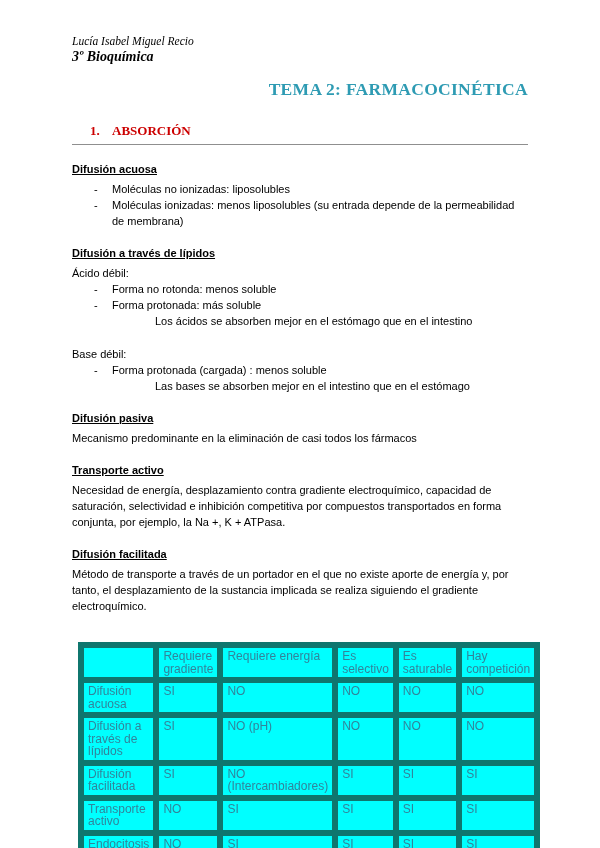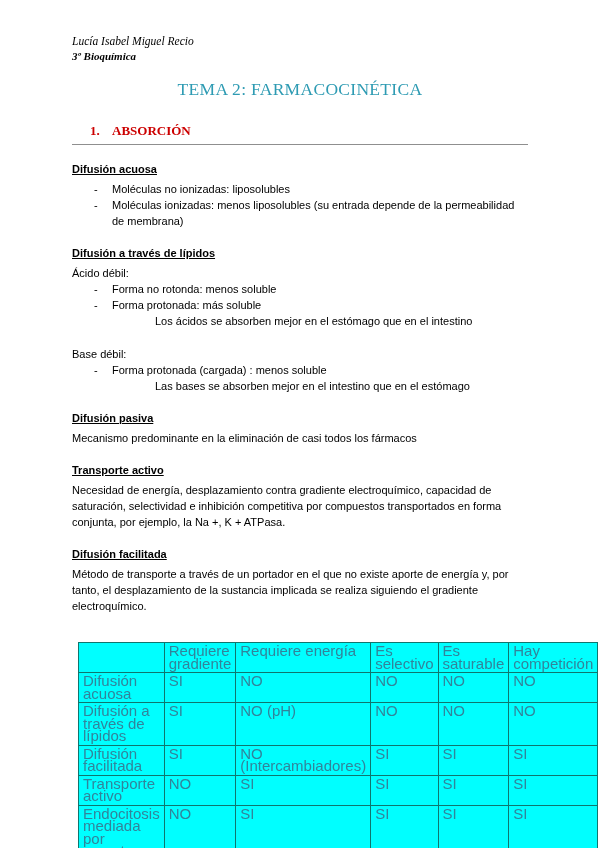--- a/index.html
+++ b/index.html
@@ -12,26 +12,26 @@
     font-size:11px; color:#000; line-height:16px;
     overflow:hidden;
   }
   .author-block { margin-bottom:6px; }
   .author-name {
     font-family:"Liberation Serif", serif;
     font-style:italic; font-size:11.5px; line-height:15px;
   }
   .course-name {
     font-family:"Liberation Serif", serif;
-    font-style:italic; font-weight:bold; font-size:11px; line-height:15px;
+    font-style:italic; font-weight:bold; font-size:14px; line-height:15px;
   }
   .doc-title {
     font-family:"Liberation Serif", serif;
-    font-weight:normal; font-size:17.5px; letter-spacing:0.3px;
-    color:#2e9bb3; text-align:center; margin-top:17px;
+    font-weight:bold; font-size:17.5px; letter-spacing:0.3px;
+    color:#2e9bb3; text-align:right; margin-top:17px;
   }
   .h1 {
     margin-top:26px; padding-left:18px;
     color:#cc0000; font-weight:bold; font-size:13px;
     font-family:"Liberation Serif", serif;
     display:flex;
   }
   .h1 .num { width:22px; flex:none; }
   .rule { border-bottom:1px solid #8f8f8f; margin-top:5px; }
   .sec-h {
@@ -41,23 +41,23 @@
   .plain { margin-top:3px; }
   .bullet-row { display:flex; margin-left:22px; }
   .bullet-marker { width:18px; flex:none; }
   .bullet-text { flex:1; }
   .note { margin-left:40px;padding-left:43px; }
   .spacer { height:14px; }
   .table-wrap { margin-top:28px; margin-left:6px; }
   table { border-collapse:collapse; table-layout:fixed; }
   th, td {
     background:#00ffff;
-    border:1px solid #0f766e;
+    border:6px solid #0f766e;
     color:#31849b;
-    font-size:15px; line-height:12.5px;
+    font-size:12px; line-height:12.5px;
     font-weight:normal; text-align:left; vertical-align:top;
     padding:2px 4px;
     word-wrap:break-word;
   }
   .col-label { width:102px; }
   .col-v { width:63px; }
 </style>
 </head>
 <body>
 

